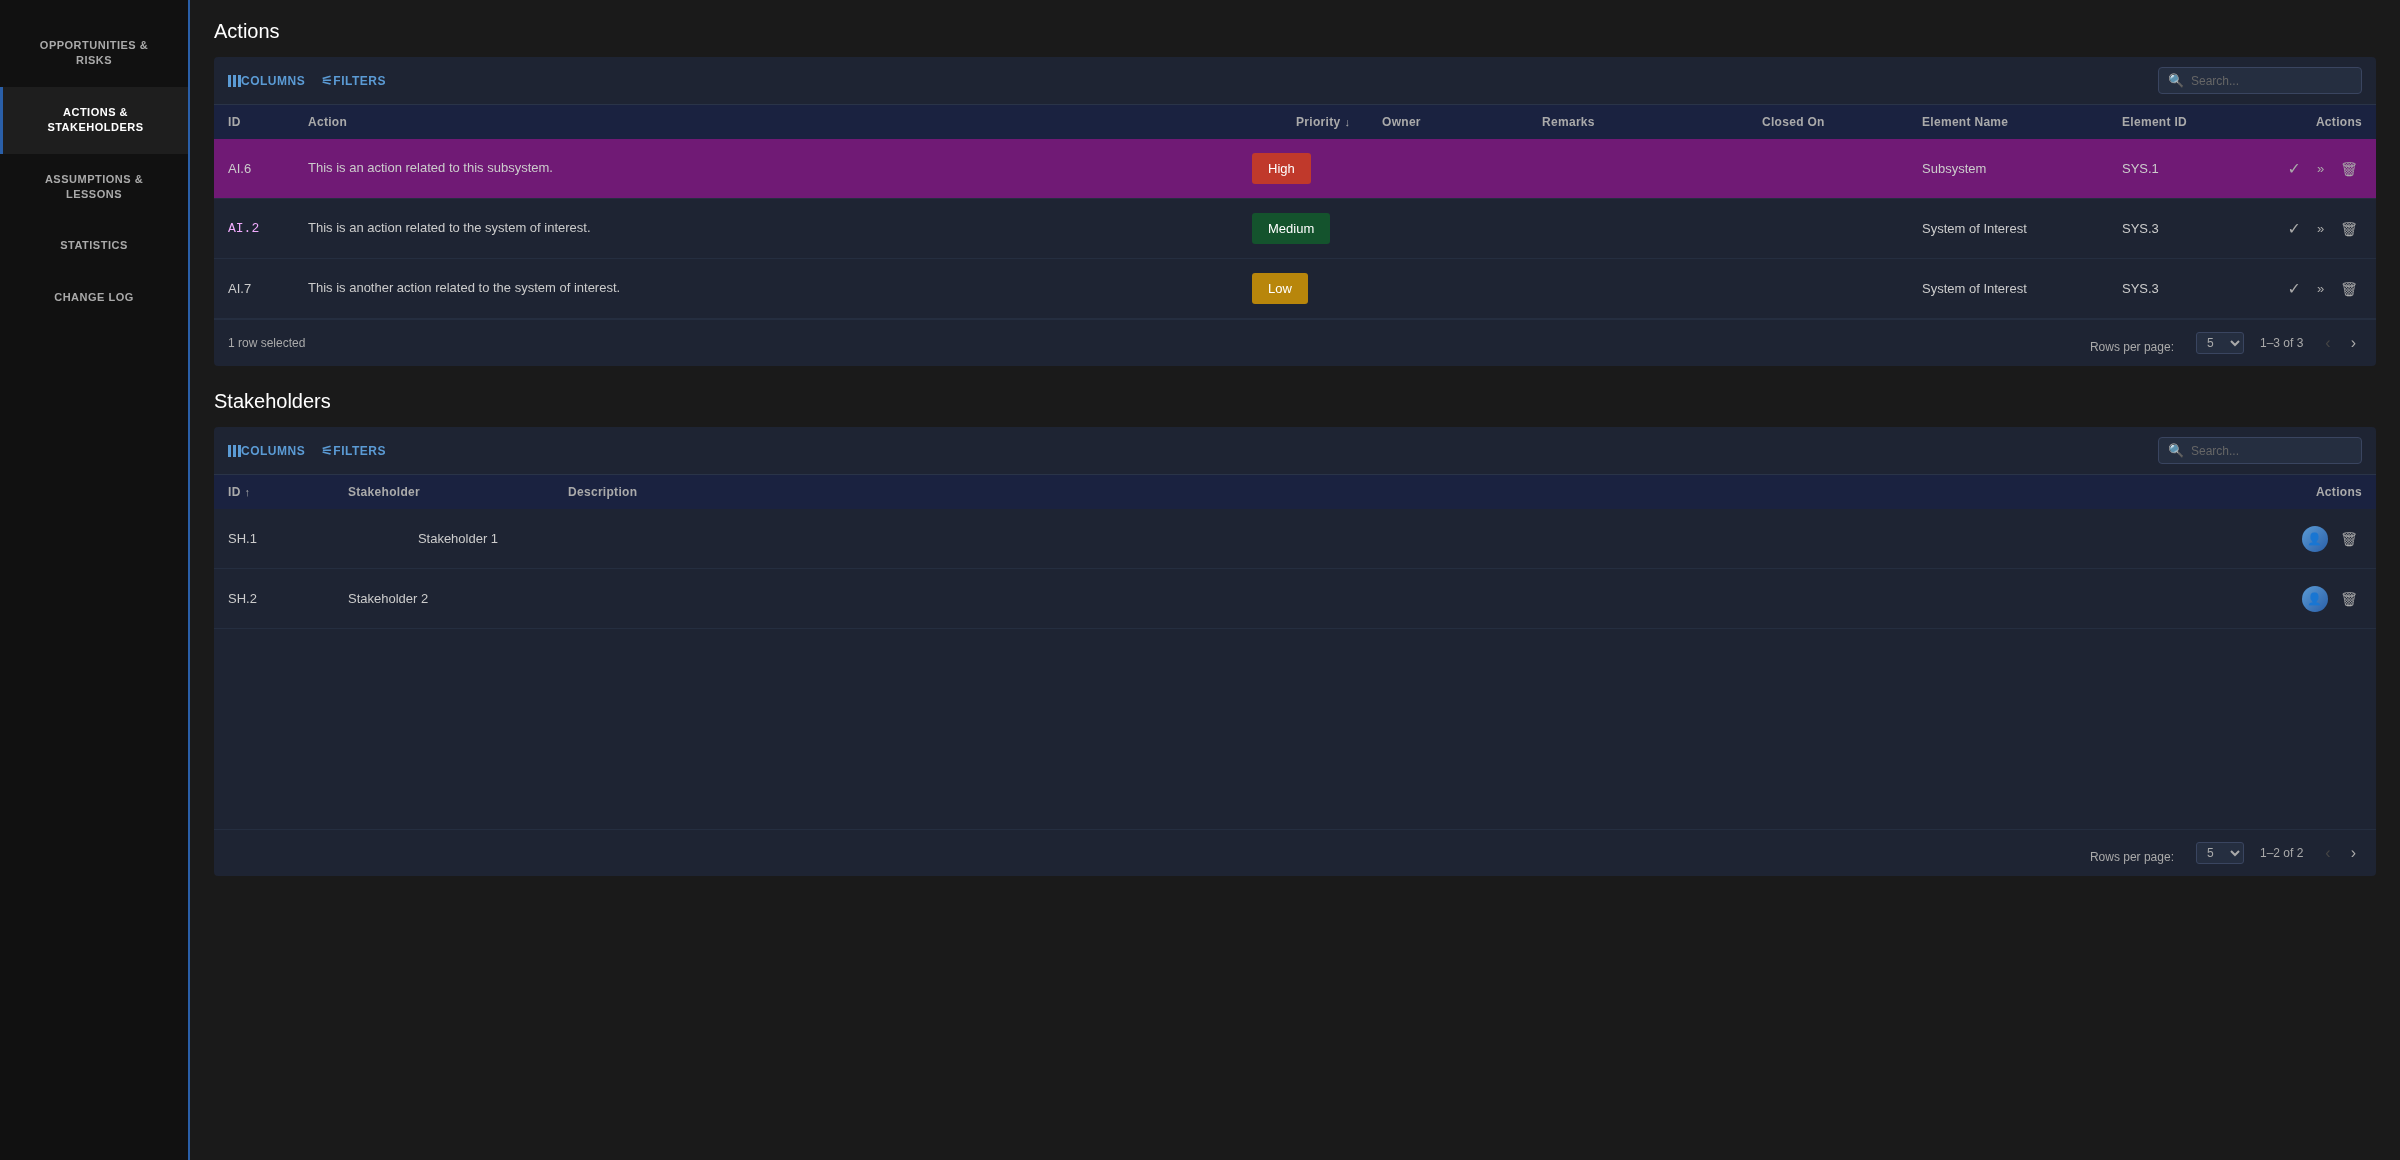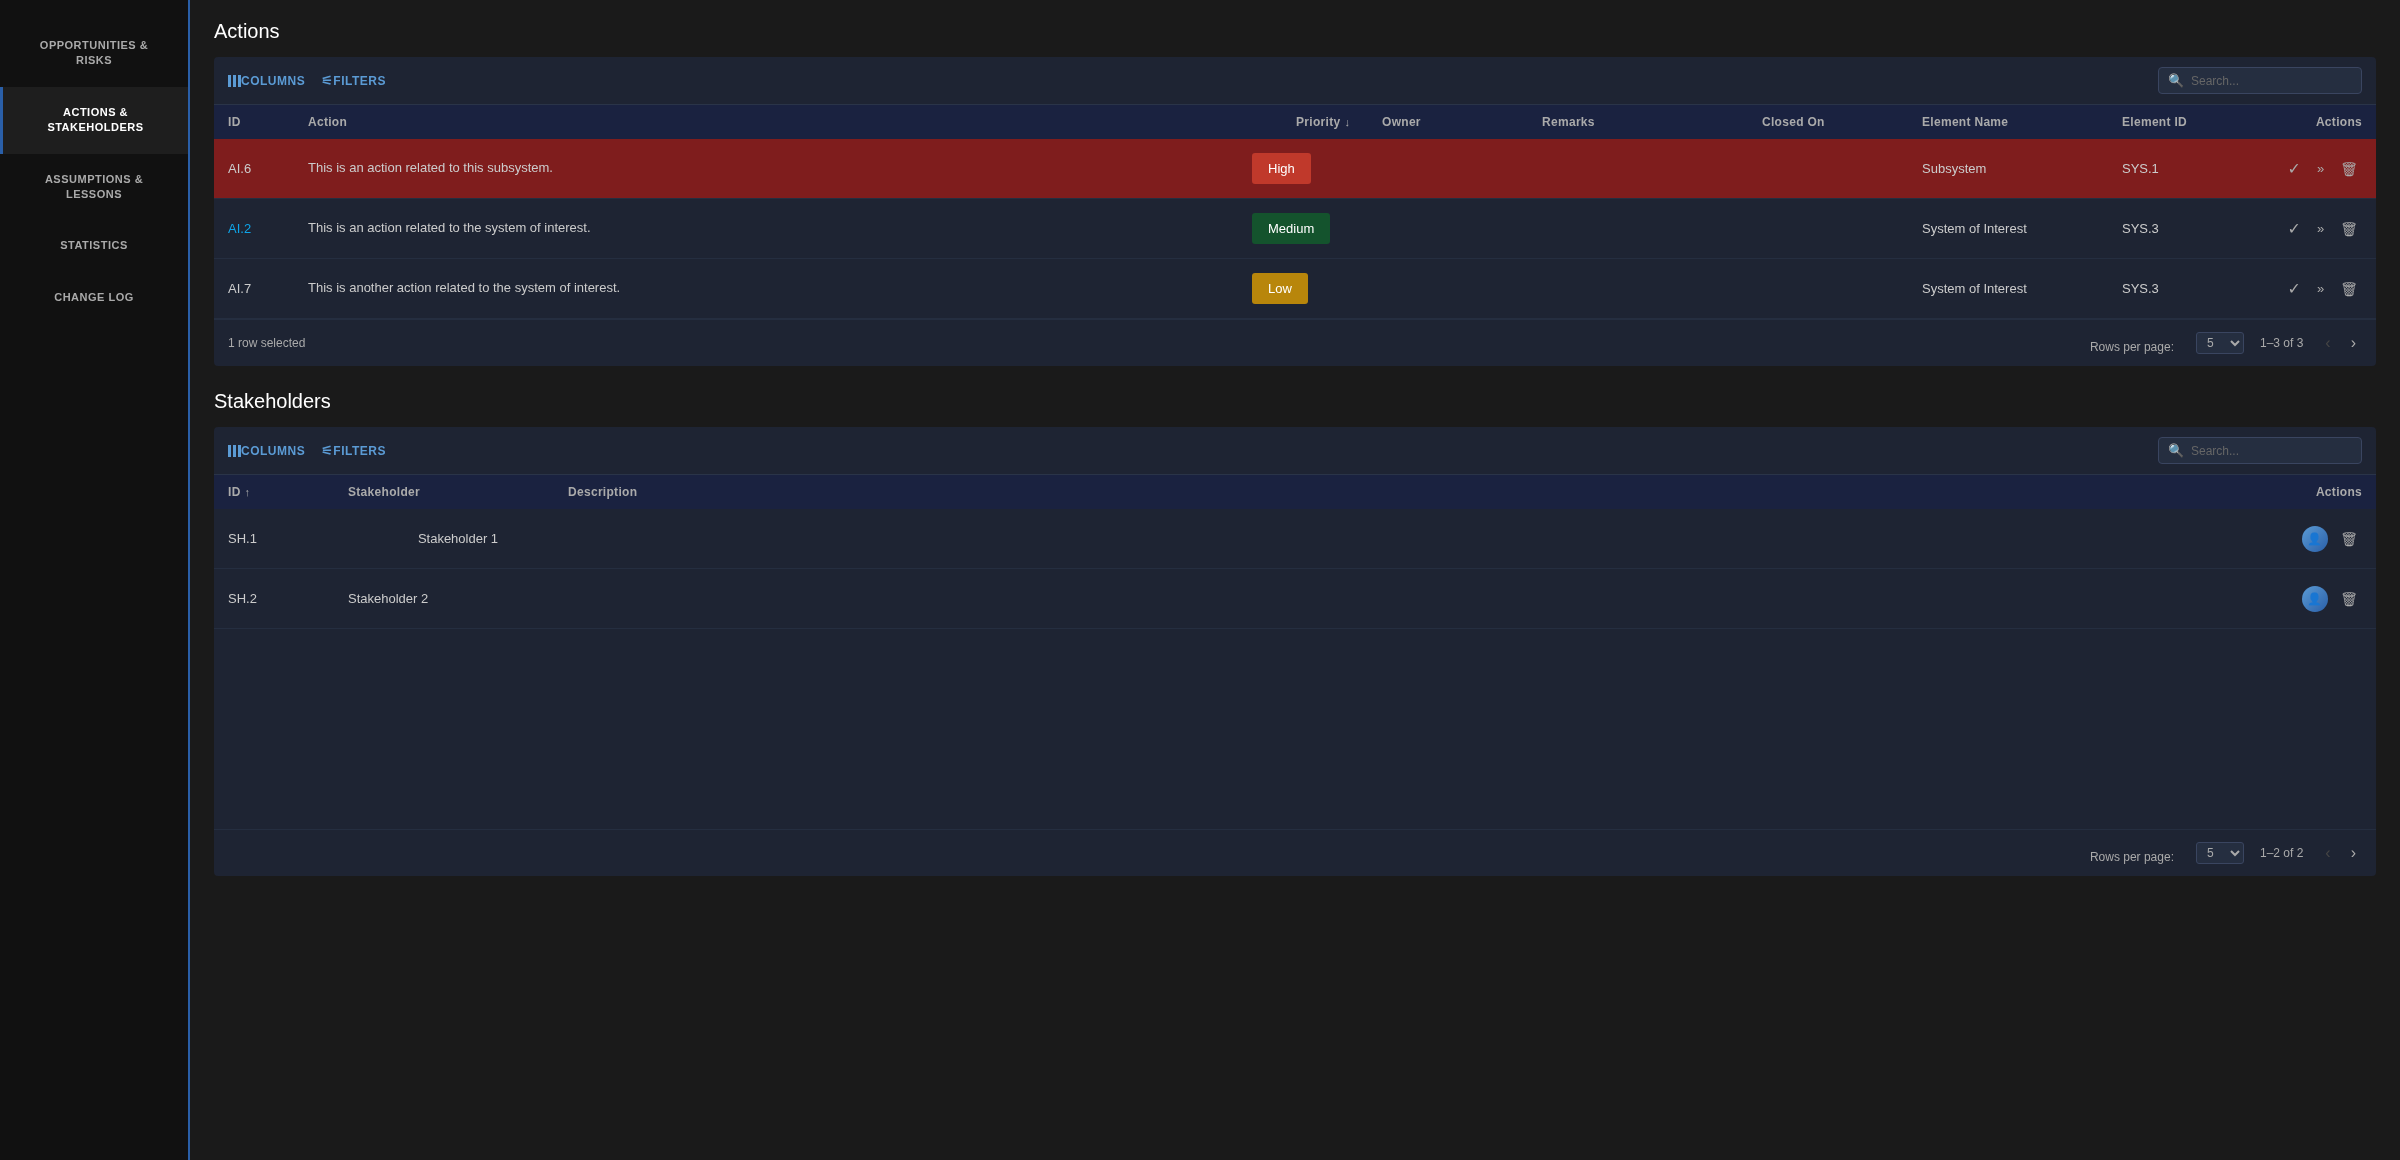--- a/index.html
+++ b/index.html
@@ -126,21 +126,21 @@
 
     
     .table-row {
       display: grid;
       padding: 0 14px;
       align-items: center;
       border-bottom: 1px solid #252e40;
       min-height: 60px;
     }
     .table-row:last-child { border-bottom: none; }
-    .table-row.selected { background: #7f1d1d; }
+    .table-row.selected { background: #701a75; }
 
     .actions-row { grid-template-columns: 80px 1fr 130px 160px 220px 160px 200px 140px 100px; }
     .stakeholders-row { grid-template-columns: 120px 220px 1fr 100px; }
 
     
     .priority-badge {
       padding: 8px 16px;
       border-radius: 3px;
       font-size: 13px;
       font-weight: 500;
@@ -321,21 +321,21 @@
       <div style="color:#ccc;">Subsystem</div>
       <div style="color:#ccc;">SYS.1</div>
       <div class="row-actions">
         <button class="action-btn check">✓</button>
         <button class="action-btn nav" style="font-size:13px;">»</button>
         <button class="action-btn delete">🗑</button>
       </div>
     </div>
 
     <div class="table-row actions-row">
-      <div style="color:#0ea5e9;">AI.2</div>
+      <div style="color:#f0abfc;font-family:Liberation Mono, monospace;">AI.2</div>
       <div style="color:#ccc;line-height:1.4;padding:12px 0;">This is an action related to the system of interest.</div>
       <div>
         <span class="priority-badge priority-medium">Medium</span>
       </div>
       <div></div>
       <div></div>
       <div></div>
       <div style="color:#ccc;">System of Interest</div>
       <div style="color:#ccc;">SYS.3</div>
       <div class="row-actions">

